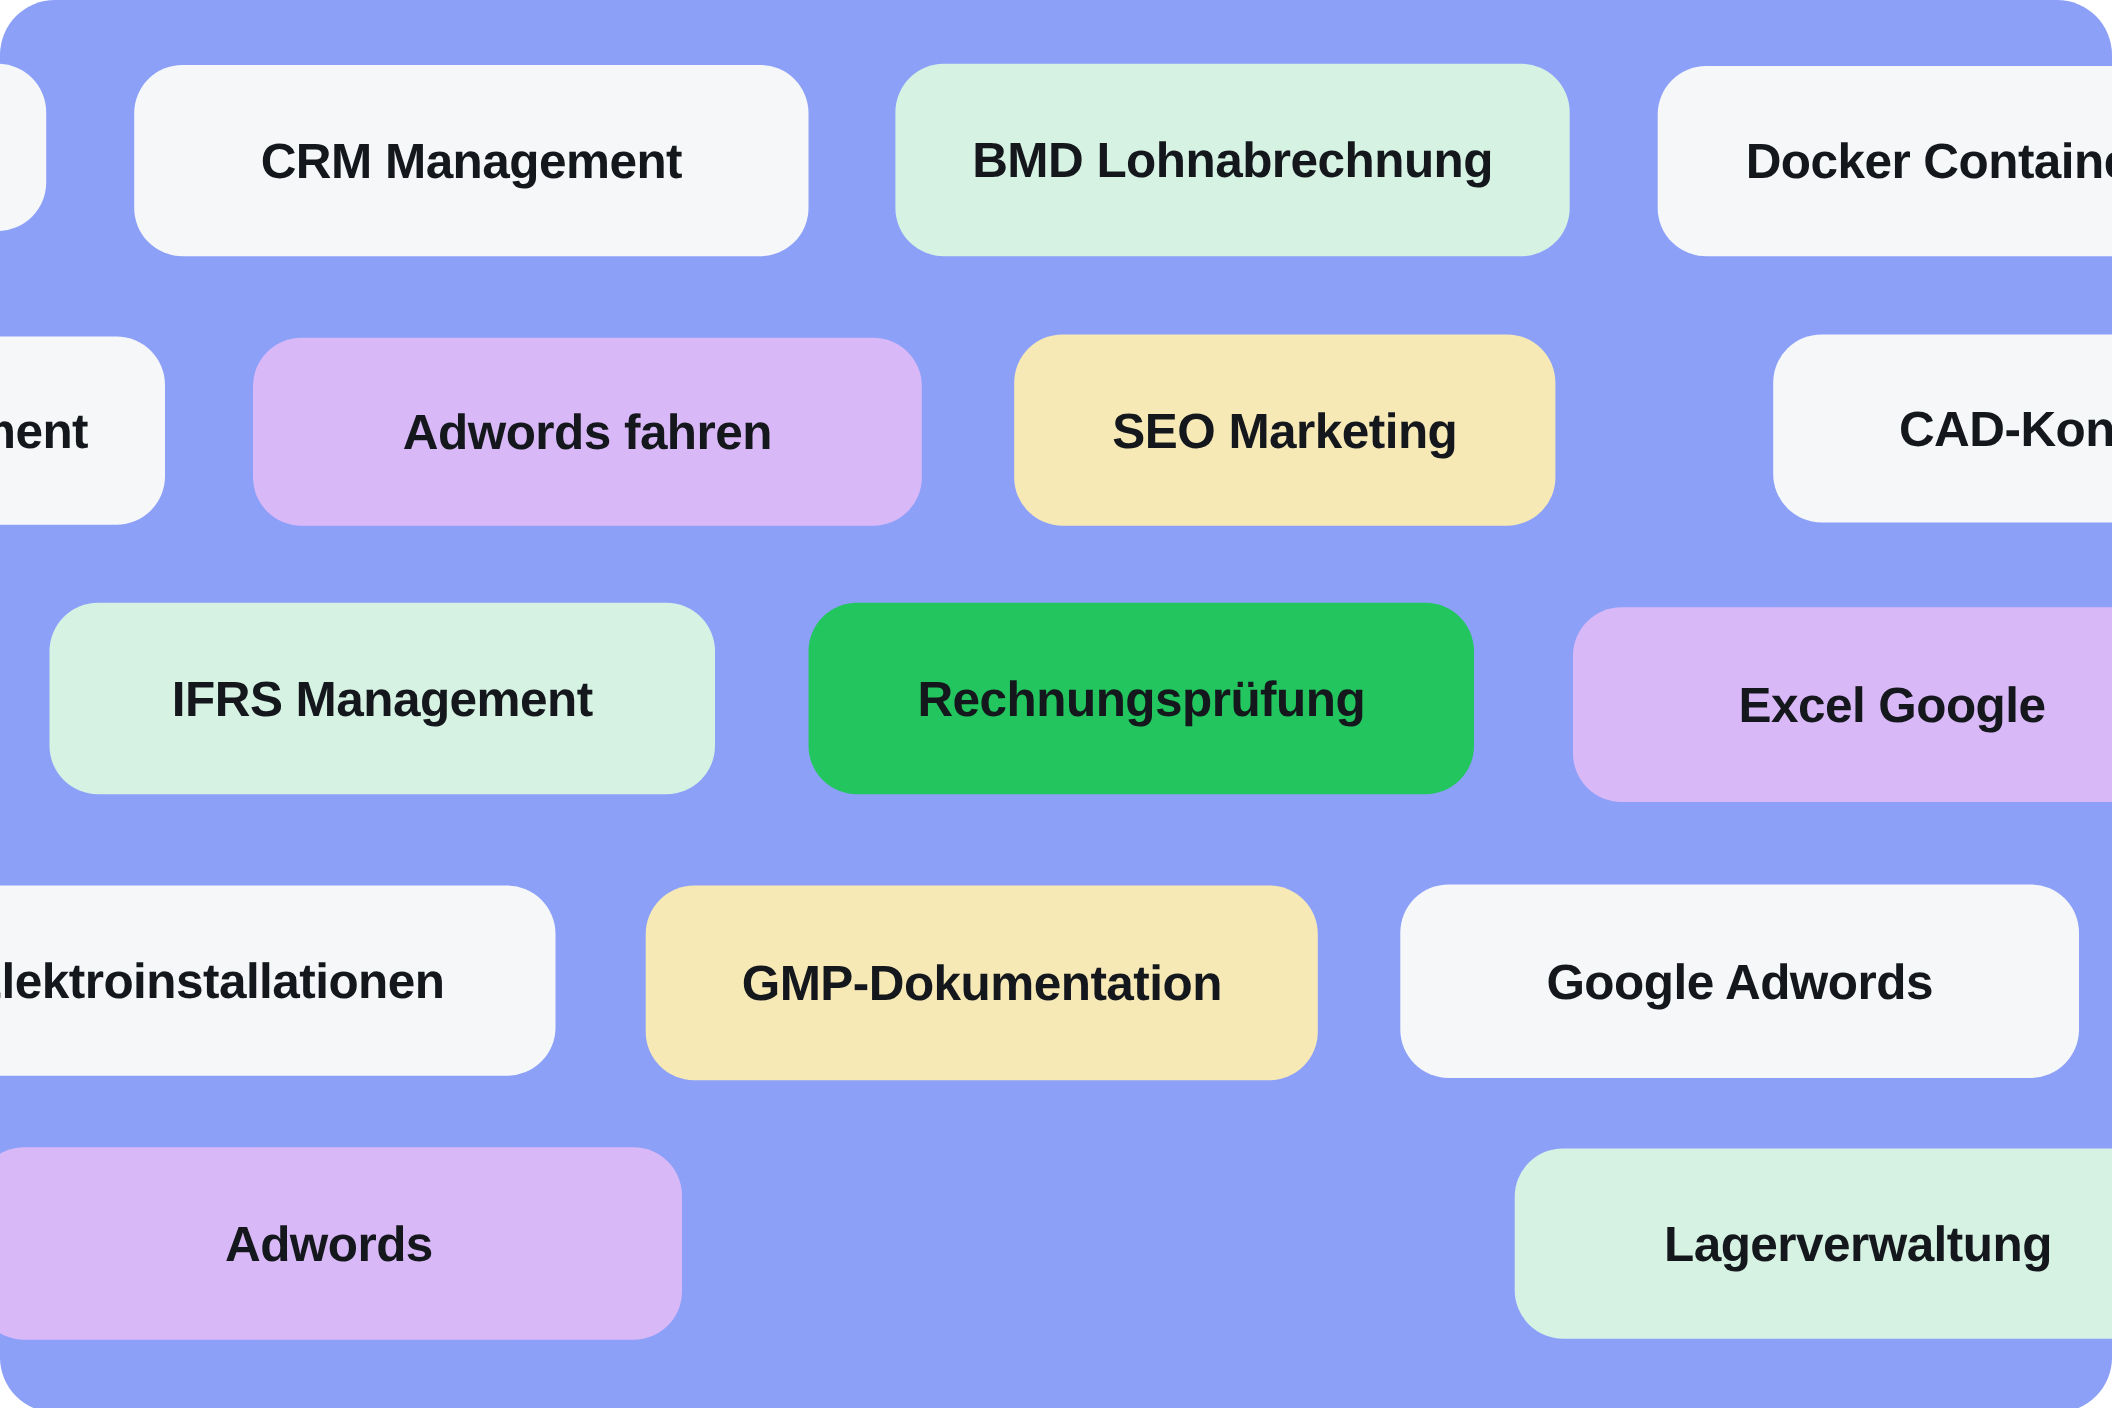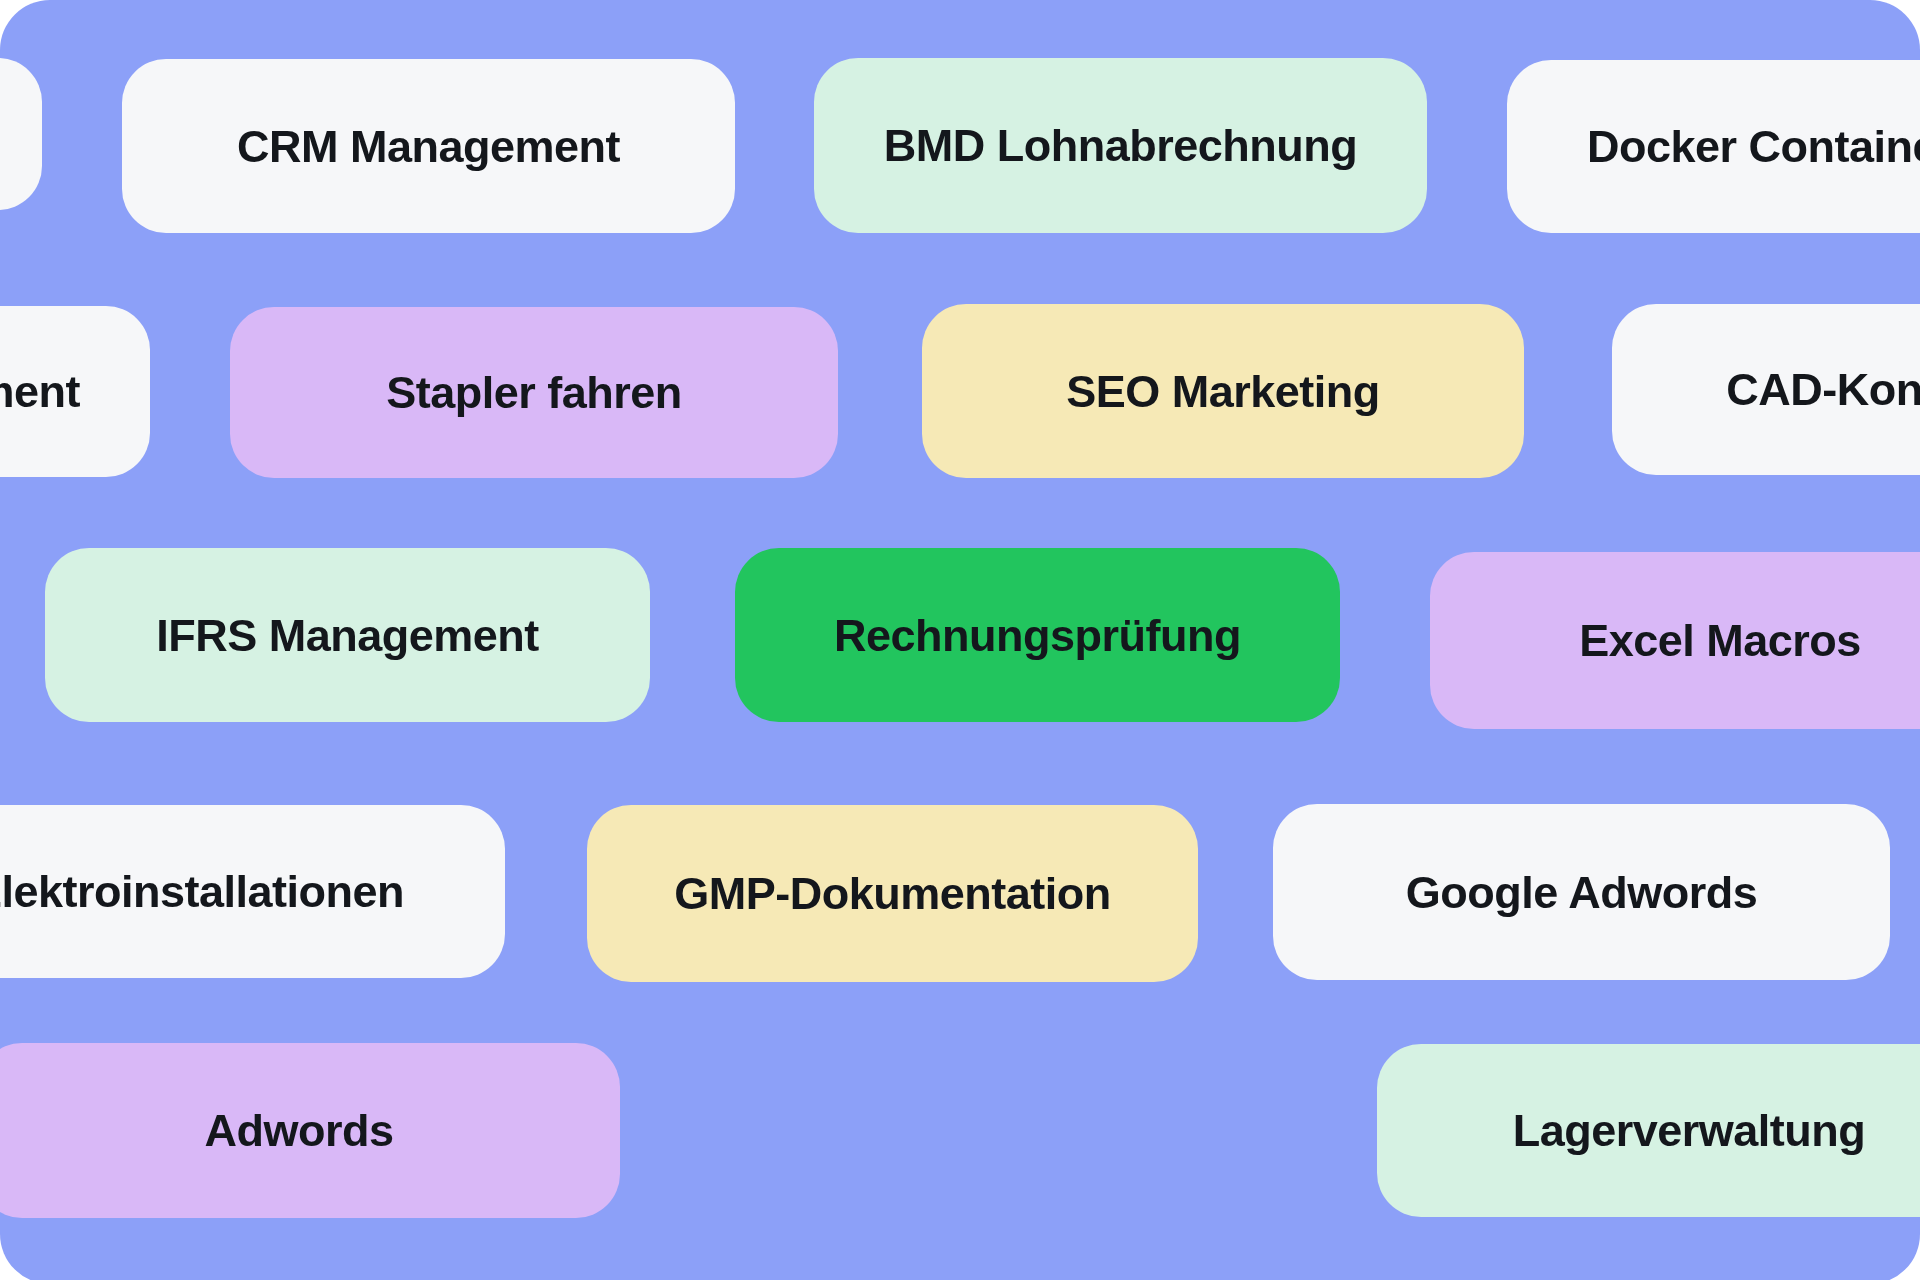--- a/index.html
+++ b/index.html
@@ -58,36 +58,36 @@
       <div class="chip" style="left: 814px; top: 58px; width: 613px; height: 175px; background: rgb(214, 242, 227); color: rgb(20, 23, 28);">
         <span>BMD Lohnabrechnung</span>
       </div>
       <div class="chip" style="left: 1507px; top: 60px; width: 527px; height: 173px; background: rgb(246, 247, 249); color: rgb(20, 23, 28);">
         <span>Docker Container</span>
       </div>
       <div class="chip align-right" style="left: -463px; top: 306px; width: 613px; height: 171px; background: rgb(246, 247, 249); color: rgb(20, 23, 28);">
         <span>ment</span>
       </div>
       <div class="chip" style="left: 230px; top: 307px; width: 608px; height: 171px; background: rgb(217, 184, 247); color: rgb(20, 23, 28);">
-        <span>Stapler fahren</span>
+        <span>Adwords fahren</span>
       </div>
-      <div class="chip" style="left: 922px; top: 304px; width: 602px; height: 174px; background: rgb(246, 233, 182); color: rgb(20, 23, 28);">
+      <div class="chip" style="left: 922px; top: 304px; width: 492px; height: 174px; background: rgb(246, 233, 182); color: rgb(20, 23, 28);">
         <span>SEO Marketing</span>
       </div>
       <div class="chip" style="left: 1612px; top: 304px; width: 613px; height: 171px; background: rgb(246, 247, 249); color: rgb(20, 23, 28);">
         <span>CAD-Konstruktion</span>
       </div>
       <div class="chip" style="left: 45px; top: 548px; width: 605px; height: 174px; background: rgb(214, 242, 227); color: rgb(20, 23, 28);">
         <span>IFRS Management</span>
       </div>
       <div class="chip" style="left: 735px; top: 548px; width: 605px; height: 174px; background: #22c55e; color: rgb(20, 23, 28);">
         <span>Rechnungsprüfung</span>
       </div>
       <div class="chip" style="left: 1430px; top: 552px; width: 580px; height: 177px; background: rgb(217, 184, 247); color: rgb(20, 23, 28);">
-        <span>Excel Macros</span>
+        <span>Excel Google</span>
       </div>
       <div class="chip" style="left: -129px; top: 805px; width: 634px; height: 173px; background: rgb(246, 247, 249); color: rgb(20, 23, 28);">
         <span>Elektroinstallationen</span>
       </div>
       <div class="chip" style="left: 1273px; top: 804px; width: 617px; height: 176px; background: rgb(246, 247, 249); color: rgb(20, 23, 28);">
         <span>Google Adwords</span>
       </div>
       <div class="chip" style="left: 587px; top: 805px; width: 611px; height: 177px; background: rgb(246, 233, 182); color: rgb(20, 23, 28);">
         <span>GMP-Dokumentation</span>
       </div>

